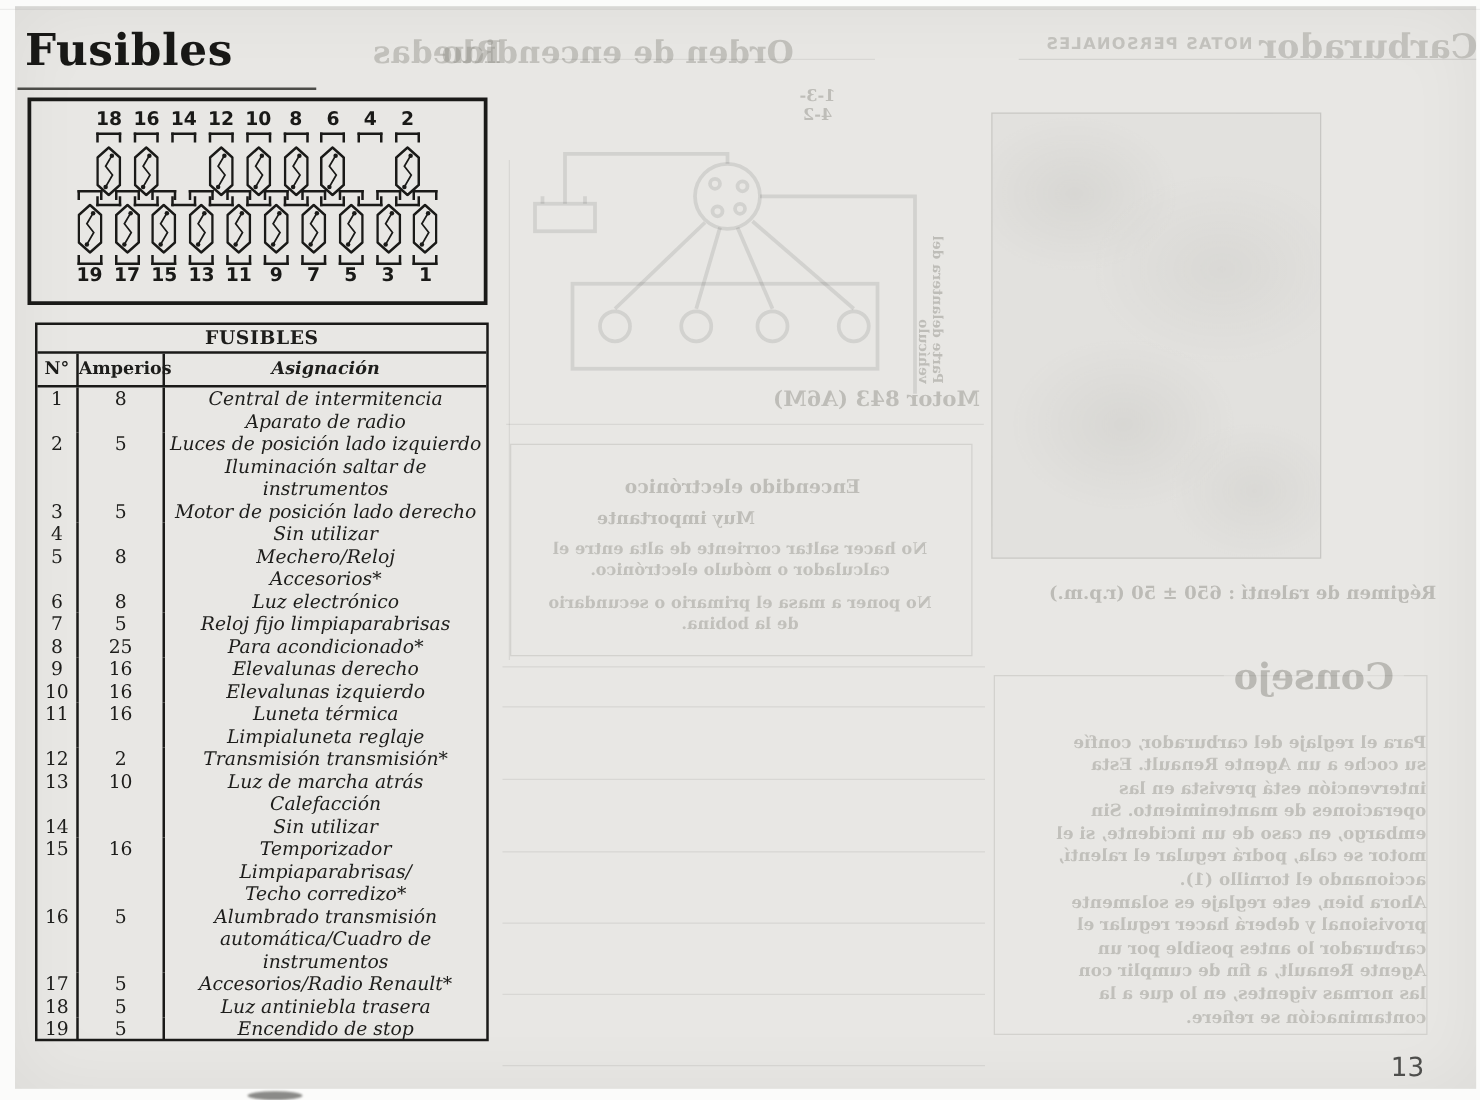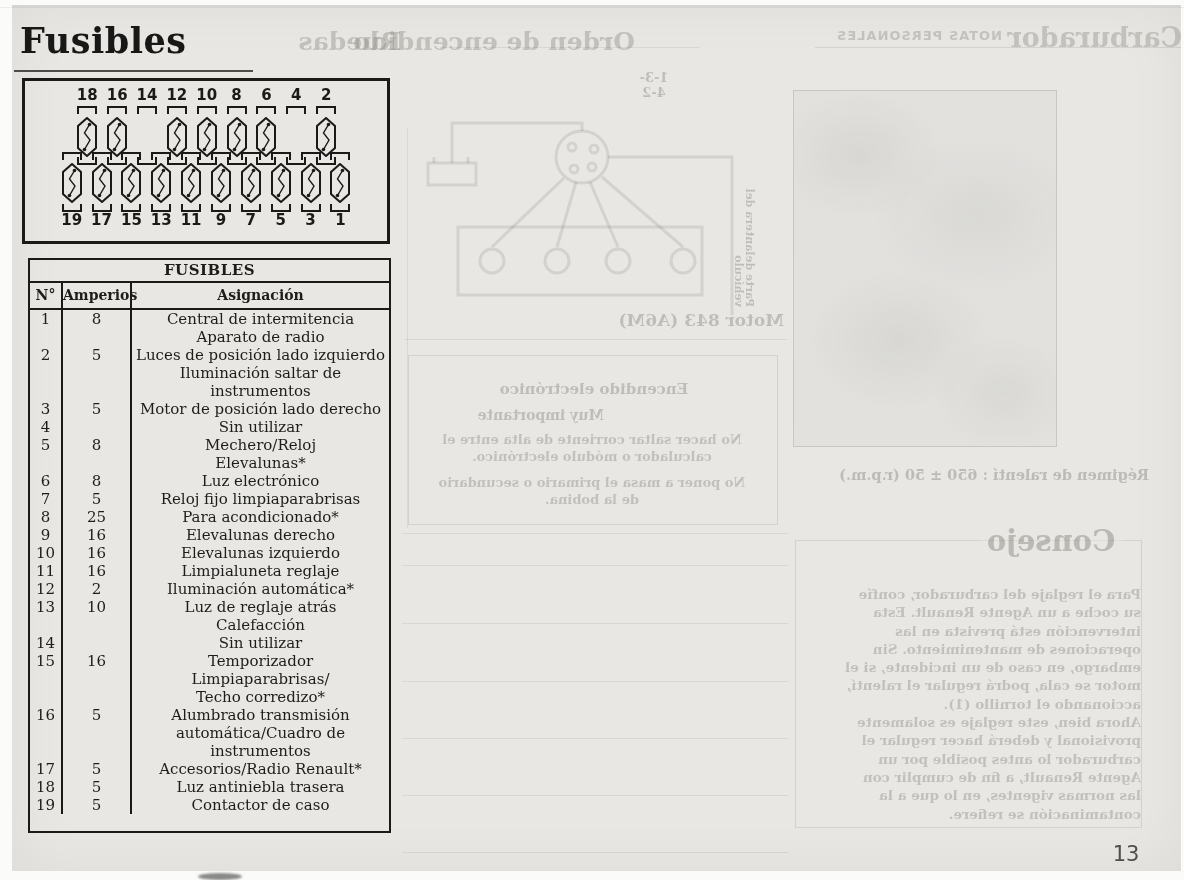--- a/index.html
+++ b/index.html
@@ -26,21 +26,21 @@
               box-sizing:border-box;display:flex;flex-direction:column;background:transparent;}
   .ft-title{height:21px;border-bottom:2px solid #1a1a18;text-align:center;
             font-weight:bold;font-size:15px;line-height:21px;letter-spacing:0.5px;}
   .ft-head{display:flex;height:25px;border-bottom:2px solid #1a1a18;font-weight:bold;font-size:14px;}
   .ft-head .hc{line-height:25px;text-align:center;}
   .ft-body{flex:1;display:flex;flex-direction:column;}
   .trow{display:flex;}
   .tc{font-size:15px;line-height:18px;text-align:center;}
   .col-n{width:33px;border-right:2px solid #1a1a18;box-sizing:border-box;flex:none;}
   .col-amp{width:69px;border-right:2px solid #1a1a18;box-sizing:border-box;flex:none;}
-  .col-asig{flex:1;}
+  .col-asig{flex:1;font-style:italic;}
   .tline{line-height:18px;}
 
   .page-number{left:1106px;top:842px;width:40px;text-align:center;font-size:21px;color:#4e4e4c;
                font-family:"DejaVu Sans",sans-serif;}
   .smudge{left:198px;top:873px;width:44px;height:7px;background:rgba(45,45,42,0.55);
           border-radius:50%;filter:blur(1px);}
   .top-hairline{left:0;top:7px;width:1184px;height:1px;background:rgba(0,0,0,0.06);}
 
   
   .bleed{position:absolute;transform:scaleX(-1);font-family:"DejaVu Serif",serif;
@@ -349,21 +349,21 @@
           <div class="tc col-amp"></div>
           <div class="tc col-asig">
             <div class="tline">Sin utilizar</div>
           </div>
         </div>
         <div class="trow">
           <div class="tc col-n">5</div>
           <div class="tc col-amp">8</div>
           <div class="tc col-asig">
             <div class="tline">Mechero/Reloj</div>
-            <div class="tline">Elevalunas*</div>
+            <div class="tline">Accesorios*</div>
           </div>
         </div>
         <div class="trow">
           <div class="tc col-n">6</div>
           <div class="tc col-amp">8</div>
           <div class="tc col-asig">
             <div class="tline">Luz electrónico</div>
           </div>
         </div>
         <div class="trow">
@@ -391,35 +391,36 @@
           <div class="tc col-n">10</div>
           <div class="tc col-amp">16</div>
           <div class="tc col-asig">
             <div class="tline">Elevalunas izquierdo</div>
           </div>
         </div>
         <div class="trow">
           <div class="tc col-n">11</div>
           <div class="tc col-amp">16</div>
           <div class="tc col-asig">
+            <div class="tline">Luneta térmica</div>
             <div class="tline">Limpialuneta reglaje</div>
           </div>
         </div>
         <div class="trow">
           <div class="tc col-n">12</div>
           <div class="tc col-amp">2</div>
           <div class="tc col-asig">
-            <div class="tline">Iluminación automática*</div>
+            <div class="tline">Transmisión transmisión*</div>
           </div>
         </div>
         <div class="trow">
           <div class="tc col-n">13</div>
           <div class="tc col-amp">10</div>
           <div class="tc col-asig">
-            <div class="tline">Luz de reglaje atrás</div>
+            <div class="tline">Luz de marcha atrás</div>
             <div class="tline">Calefacción</div>
           </div>
         </div>
         <div class="trow">
           <div class="tc col-n">14</div>
           <div class="tc col-amp"></div>
           <div class="tc col-asig">
             <div class="tline">Sin utilizar</div>
           </div>
         </div>
@@ -452,21 +453,21 @@
           <div class="tc col-n">18</div>
           <div class="tc col-amp">5</div>
           <div class="tc col-asig">
             <div class="tline">Luz antiniebla trasera</div>
           </div>
         </div>
         <div class="trow">
           <div class="tc col-n">19</div>
           <div class="tc col-amp">5</div>
           <div class="tc col-asig">
-            <div class="tline">Contactor de caso</div>
+            <div class="tline">Encendido de stop</div>
           </div>
         </div>
       </div>
   </div>
 
   <div class="abs page-number">13</div>
   <div class="abs smudge"></div>
 </div>
 
 </body></html>

